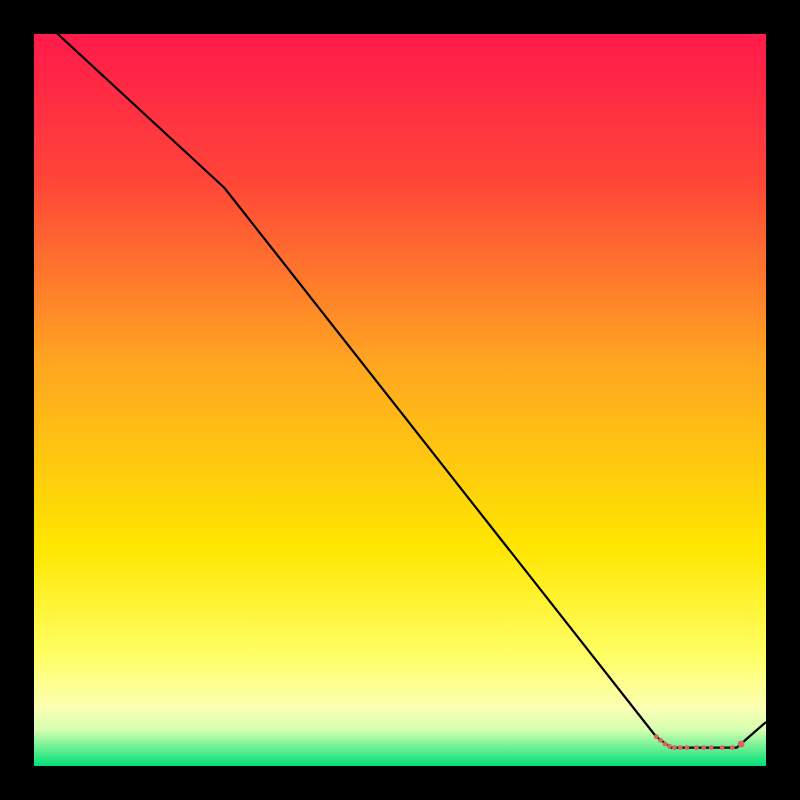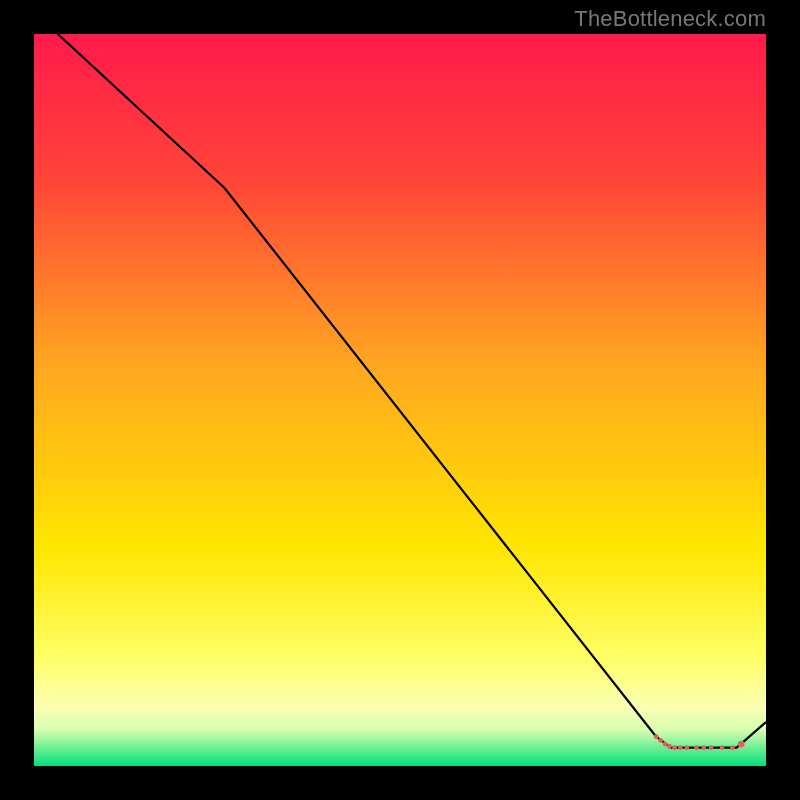--- a/index.html
+++ b/index.html
@@ -32,21 +32,20 @@
     color: #777;
     font-size: 22px;
     font-weight: 500;
     letter-spacing: 0.2px;
   }
 </style>
 </head>
 <body>
 
 <div class="frame">
-  <div class="watermark">TheBottleneck.com</div>
 
   <svg class="plot" width="732" height="732" viewBox="0 0 732 732" preserveAspectRatio="none">
     <defs>
       <linearGradient id="bg-grad" x1="0" y1="0" x2="0" y2="1">
           <stop offset="0%" stop-color="#ff1a4b"></stop>
           <stop offset="20%" stop-color="#ff4538"></stop>
           <stop offset="45%" stop-color="#ffa621"></stop>
           <stop offset="70%" stop-color="#ffe600"></stop>
           <stop offset="85%" stop-color="#ffff66"></stop>
           <stop offset="92%" stop-color="#fbffb3"></stop>

